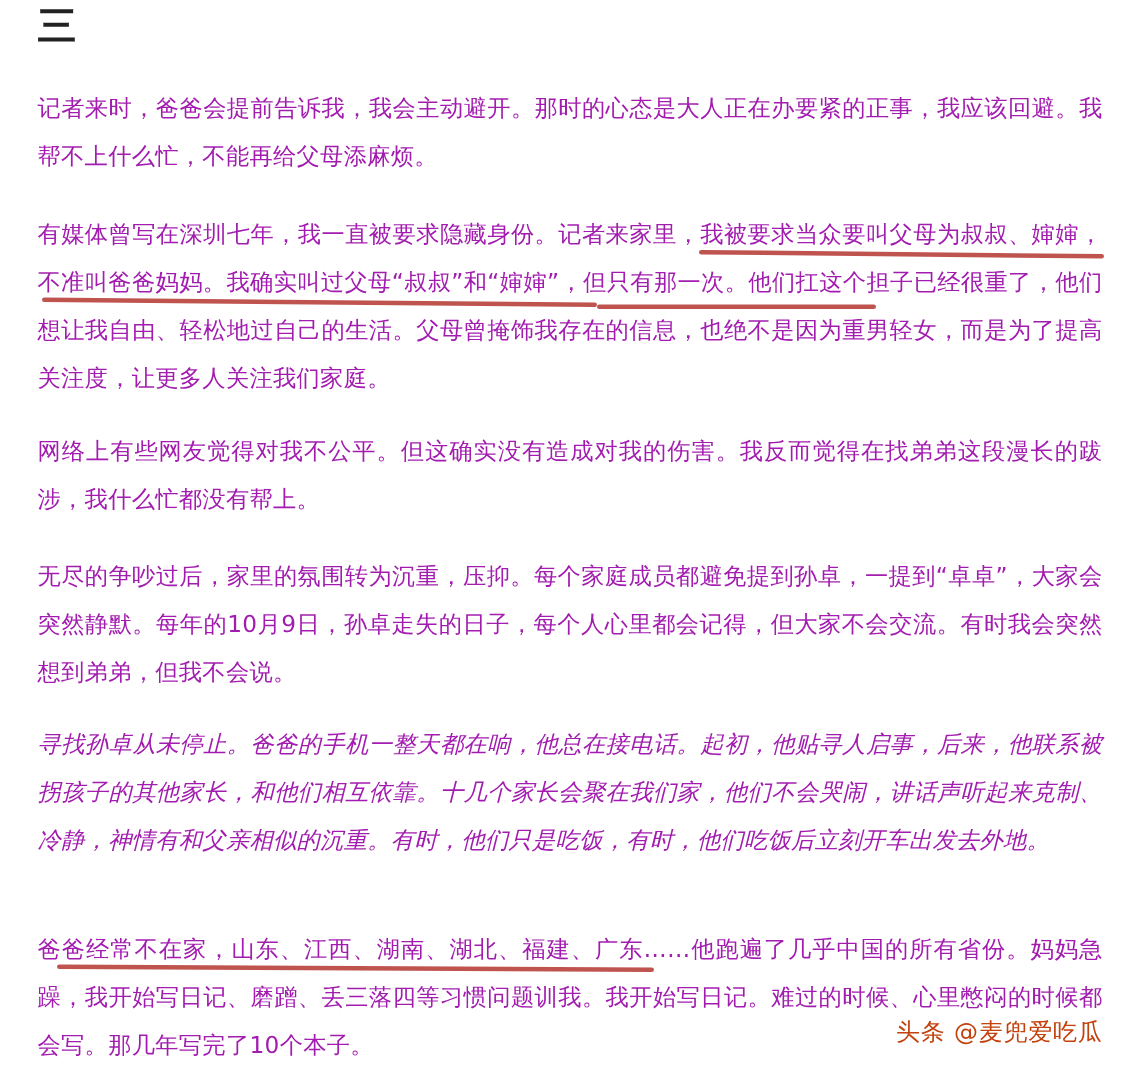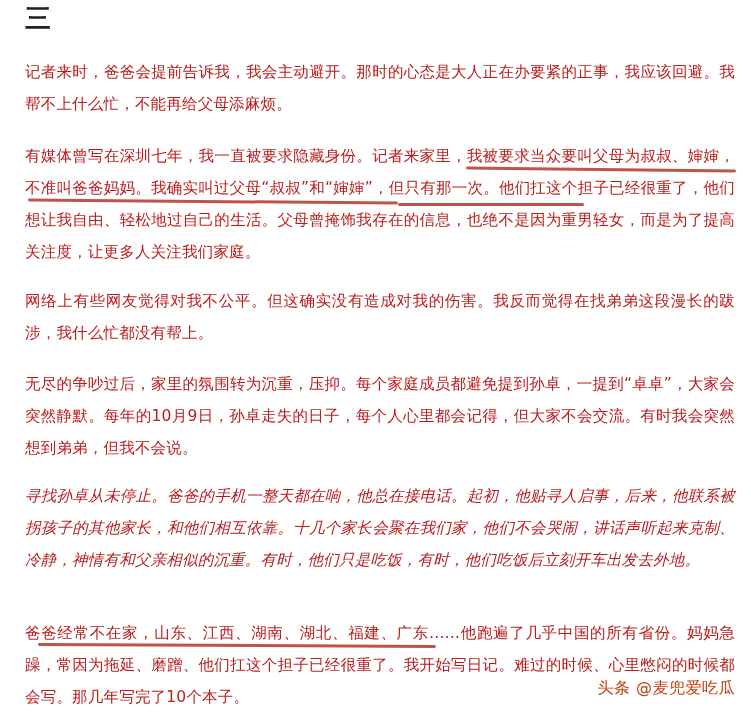--- a/index.html
+++ b/index.html
@@ -24,21 +24,21 @@
       color: #222;
       line-height: 28px;
       letter-spacing: 0;
     }
     .para {
       position: absolute;
       left: 25px;
       width: 710px;
       font-size: 15.5px;
       line-height: 32px;
-      color: #b91c1c;
+      color: #a21caf;
       margin: 0;
       letter-spacing: 0.2px;
       text-align: justify;
     }
     .p1 { top: 56px; }
     .p2 { top: 140px; }
     .p3 { top: 285px; }
     .p4 { top: 368px; }
     .p5 { top: 480px; font-style: italic; }
     .p6 { top: 617px; }
@@ -71,17 +71,17 @@
   <div class="ul-red" style="left:466px; top:168px; width:270px; transform:rotate(0.6deg);"></div>
   <div class="ul-red" style="left:28px; top:200px; width:370px; transform:rotate(0.5deg);"></div>
   <div class="ul-red" style="left:398px; top:203px; width:186px;"></div>
 
   <p class="para p3">网络上有些网友觉得对我不公平。但这确实没有造成对我的伤害。我反而觉得在找弟弟这段漫长的跋涉，我什么忙都没有帮上。</p>
 
   <p class="para p4">无尽的争吵过后，家里的氛围转为沉重，压抑。每个家庭成员都避免提到孙卓，一提到“卓卓”，大家会突然静默。每年的10月9日，孙卓走失的日子，每个人心里都会记得，但大家不会交流。有时我会突然想到弟弟，但我不会说。</p>
 
   <p class="para p5">寻找孙卓从未停止。爸爸的手机一整天都在响，他总在接电话。起初，他贴寻人启事，后来，他联系被拐孩子的其他家长，和他们相互依靠。十几个家长会聚在我们家，他们不会哭闹，讲话声听起来克制、冷静，神情有和父亲相似的沉重。有时，他们只是吃饭，有时，他们吃饭后立刻开车出发去外地。</p>
 
-  <p class="para p6">爸爸经常不在家，山东、江西、湖南、湖北、福建、广东……他跑遍了几乎中国的所有省份。妈妈急躁，常因为拖延、磨蹭、他们扛这个担子已经很重了。我开始写日记。难过的时候、心里憋闷的时候都会写。那几年写完了10个本子。</p>
+  <p class="para p6">爸爸经常不在家，山东、江西、湖南、湖北、福建、广东……他跑遍了几乎中国的所有省份。妈妈急躁，我开始写日记、磨蹭、丢三落四等习惯问题训我。我开始写日记。难过的时候、心里憋闷的时候都会写。那几年写完了10个本子。</p>
   <div class="ul-red" style="left:38px; top:644px; width:398px; transform:rotate(0.3deg);"></div>
 
   <div class="watermark">头条 @麦兜爱吃瓜</div>
 </div>
 
 </body></html>

